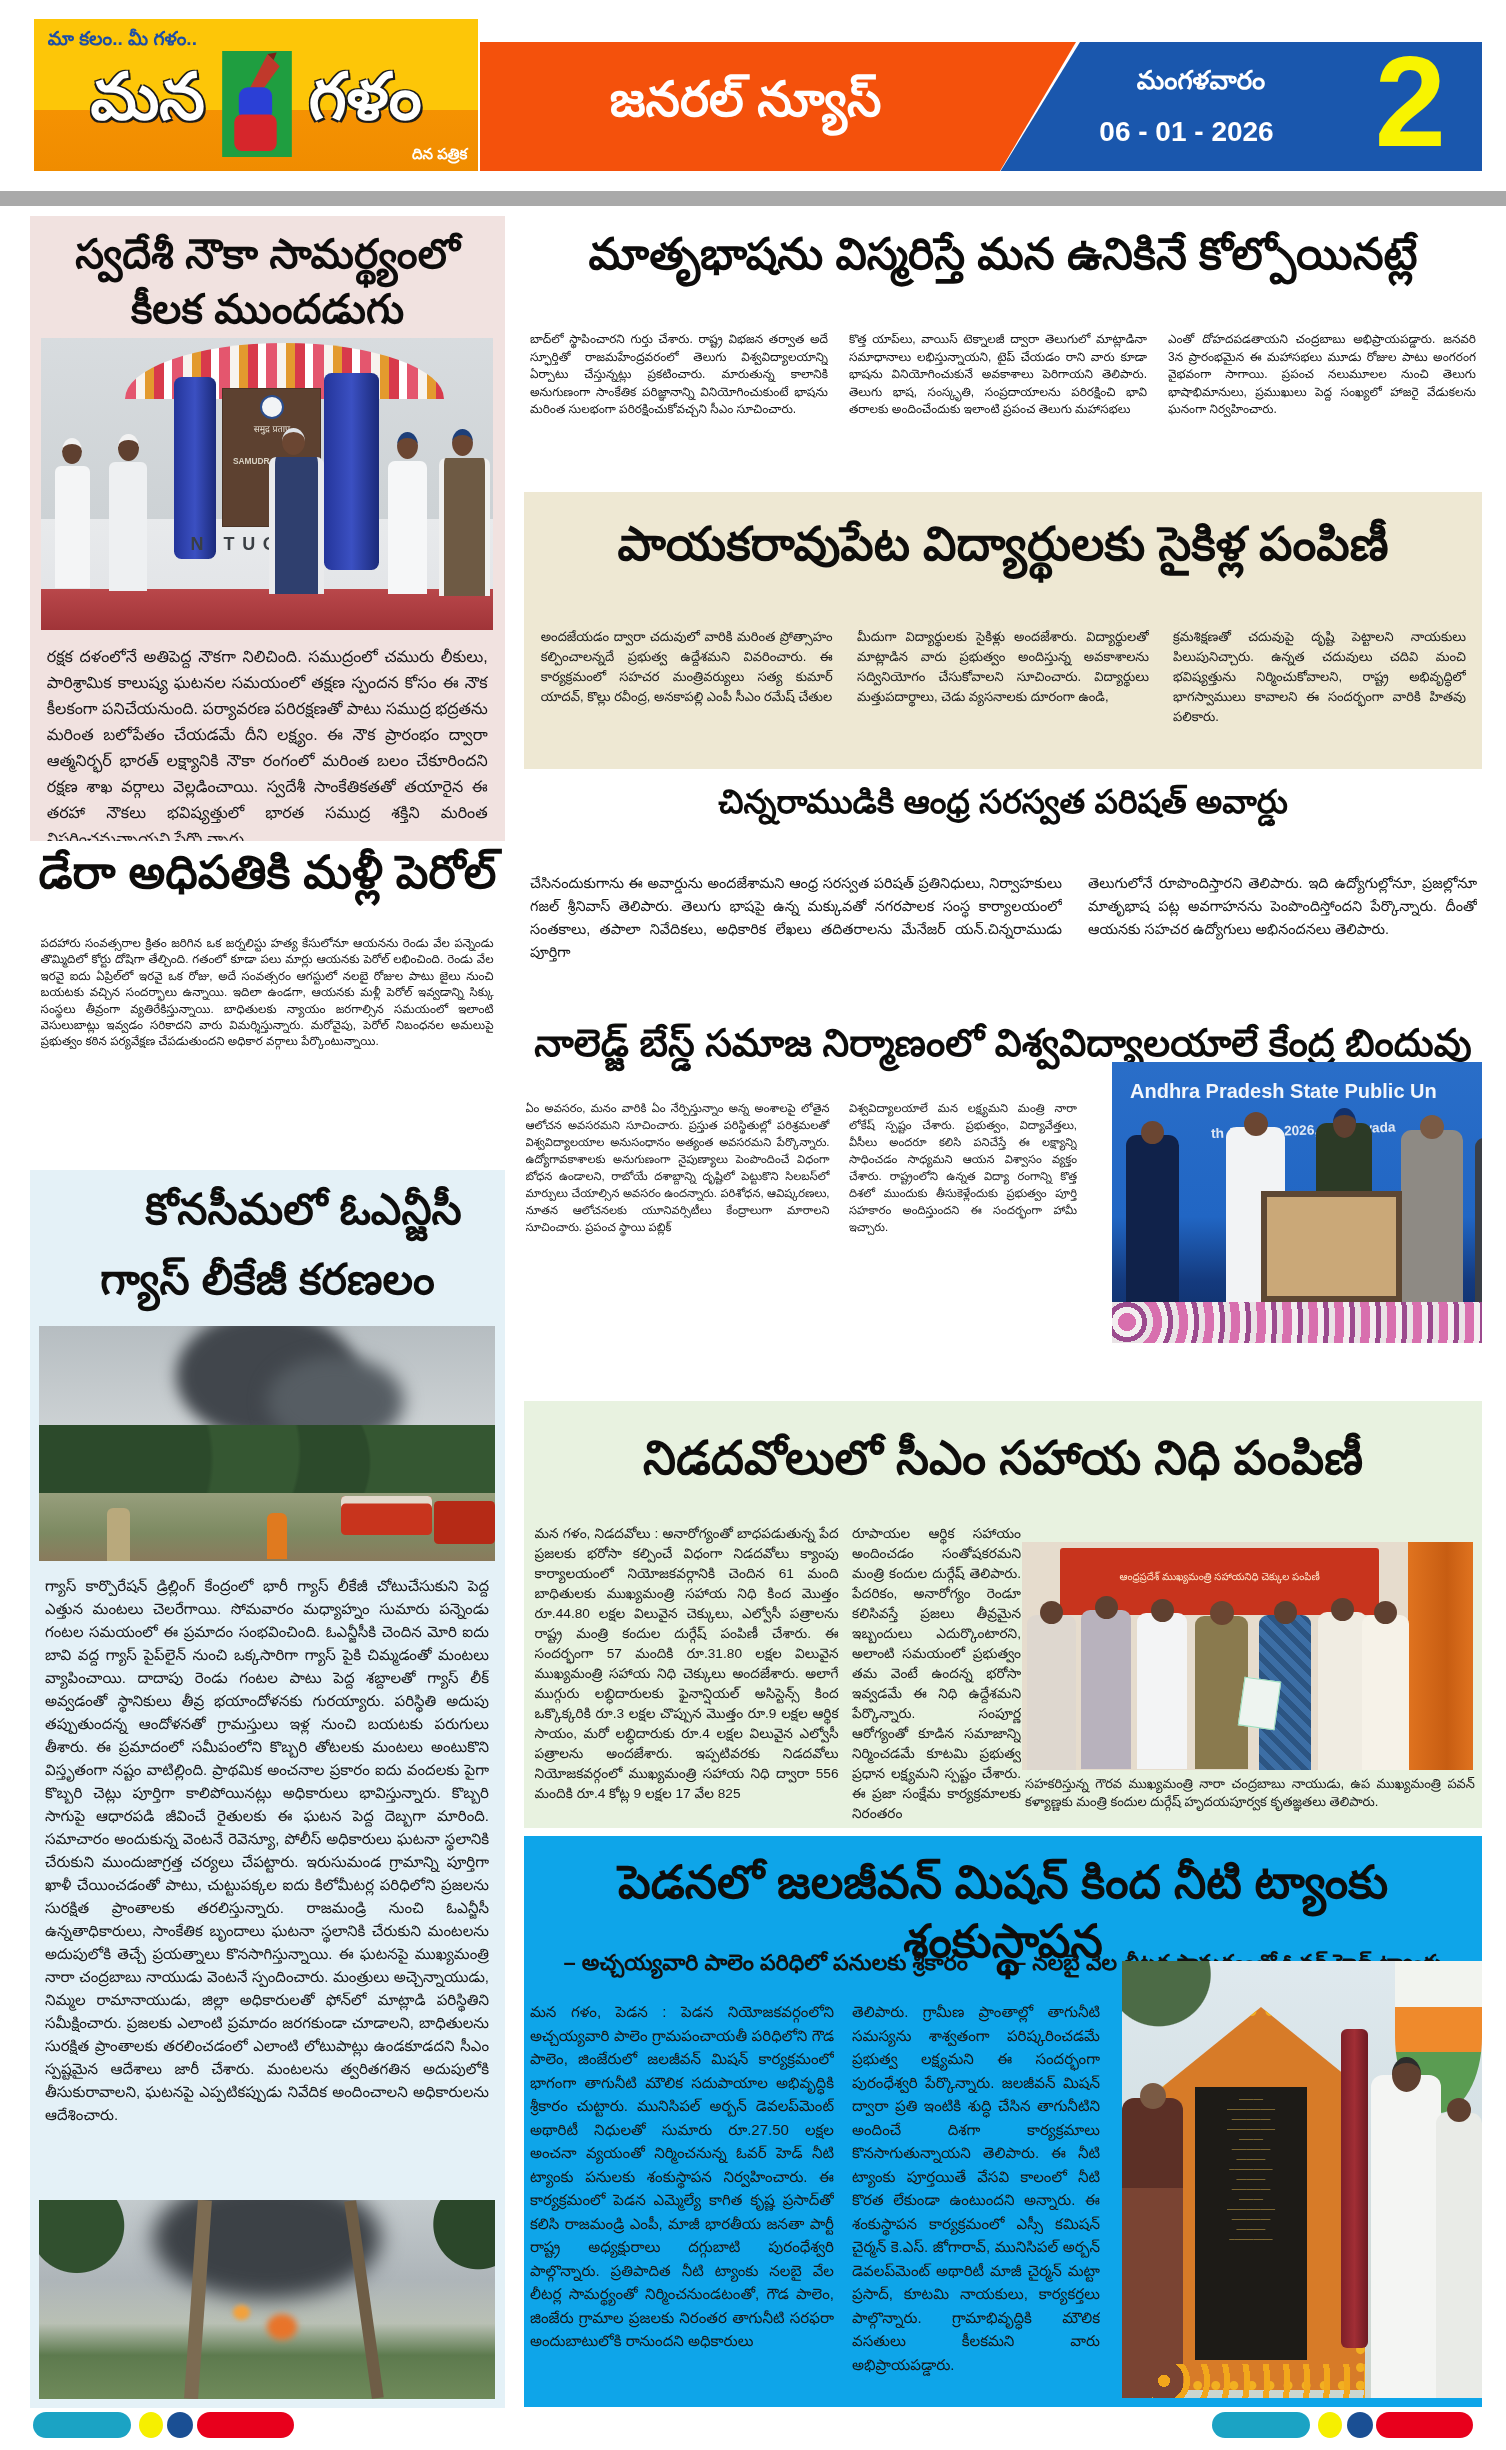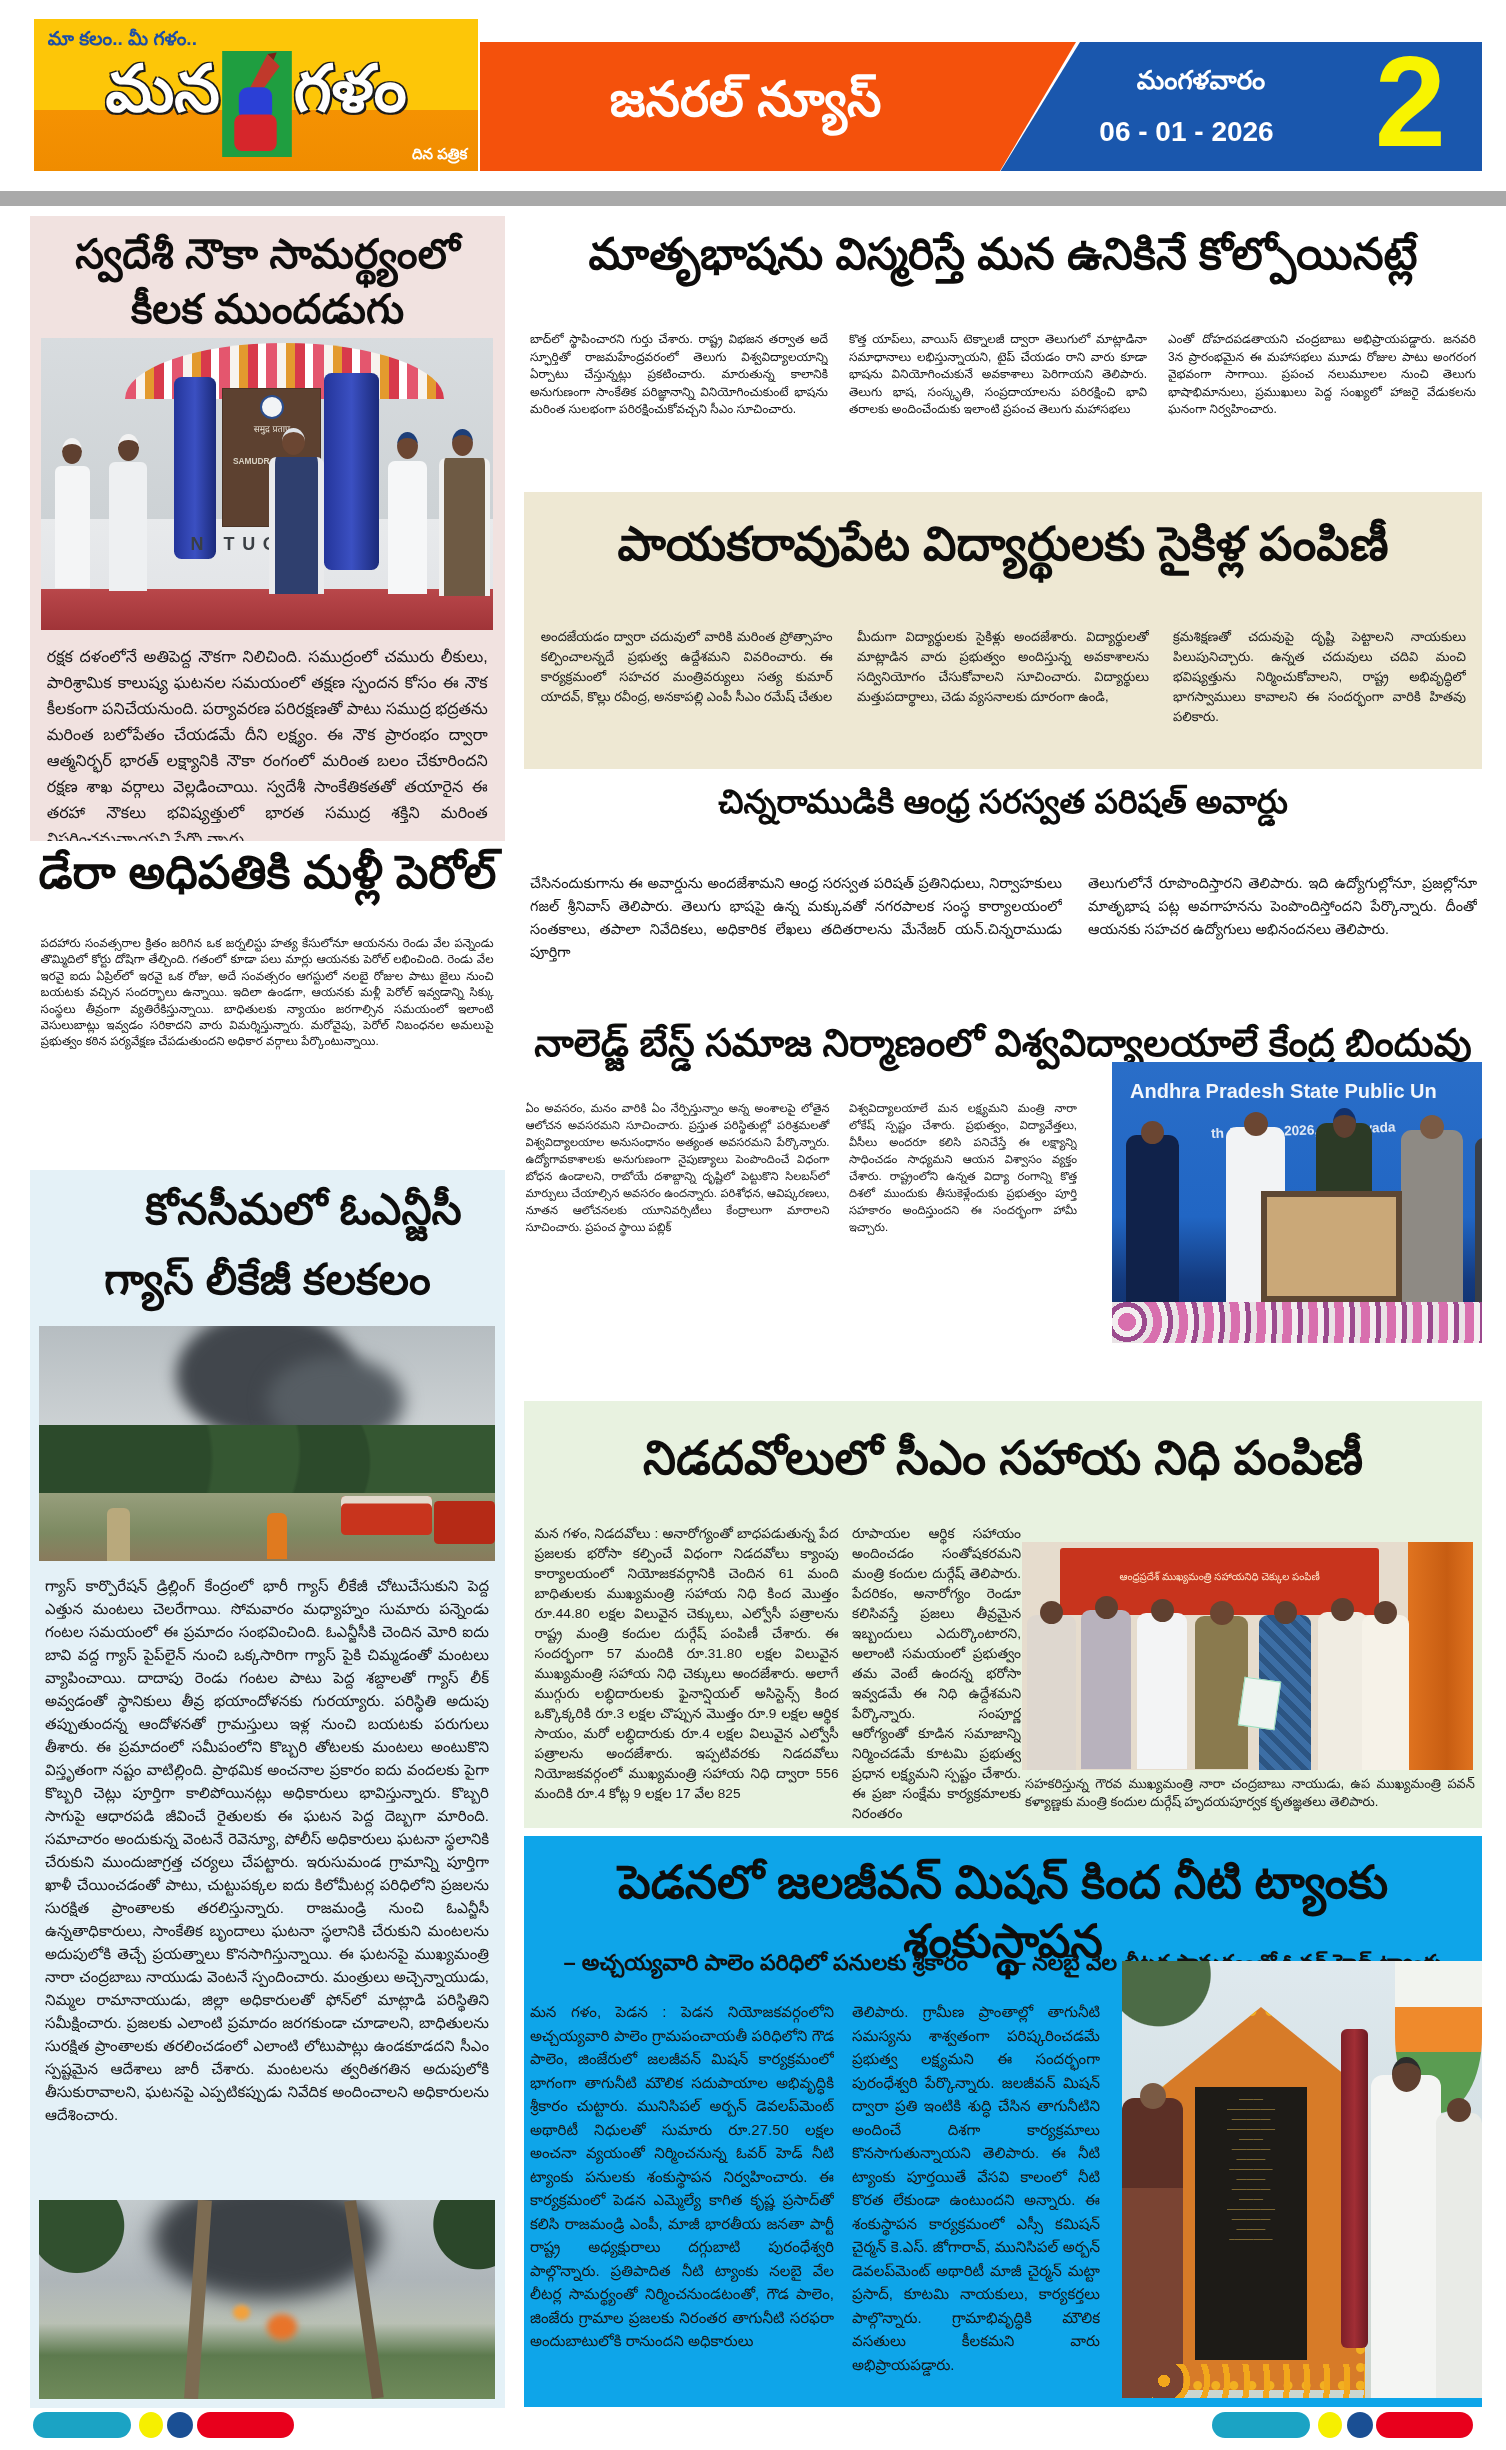--- a/index.html
+++ b/index.html
@@ -18,21 +18,21 @@
   .greybar{position:absolute;left:0;width:1507px;height:15px;background:#a9a9a9;}
   .gold-lines{position:absolute;color:#d9b14c;font-size:6.8px;line-height:10px;overflow:hidden;text-align:center;}
 </style>
 </head>
 <body>
 
 <div class="page">
 
   <div class="abs" style="left:34px;top:19px;width:444px;height:152px;background:linear-gradient(180deg,#fdc608 0%,#fdc608 60%,#f59202 60%,#f08c00 100%);">
     <div class="abs" style="left:13.7px;top:9px;font-size:19px;font-weight:bold;color:#1d4ea6;">మా కలం.. మీ గళం..</div>
-    <div class="abs" style="left:0;top:32px;width:100%;display:flex;align-items:flex-start;justify-content:center;gap:2px;">
+    <div class="abs" style="left:0;top:32px;width:100%;display:flex;align-items:center;justify-content:center;gap:17px;">
       <span style="font-size:65px;font-weight:800;color:#fff;text-shadow:2.3px 2.3px 0 #1c1c1c,-1.5px -1.5px 0 #1c1c1c,1.5px -1.5px 0 #1c1c1c,-1.5px 1.5px 0 #1c1c1c;">మన</span>
       <span style="display:inline-block;width:70px;height:106px;">
         <svg width="70" height="106" viewBox="0 0 46 70">
           <rect width="46" height="70" fill="#1f9e40"></rect>
           <polygon points="30,2 38,10 22,32 17,27" fill="#c0392b"></polygon>
           <polygon points="30,2 34,6 36,1" fill="#7a2015"></polygon>
           <rect x="11" y="24" width="22" height="22" rx="6" fill="#2b3fd6"></rect>
           <rect x="8" y="42" width="28" height="24" rx="5" fill="#d6262b"></rect>
         </svg>
       </span>
@@ -91,21 +91,21 @@
     <p class="bt" style="left:16.7px;top:428px;width:441px;height:214px;font-size:16px;line-height:26px;">రక్షక దళంలోనే అతిపెద్ద నౌకగా నిలిచింది. సముద్రంలో చమురు లీకులు, పారిశ్రామిక కాలుష్య ఘటనల సమయంలో తక్షణ స్పందన కోసం ఈ నౌక కీలకంగా పనిచేయనుంది. పర్యావరణ పరిరక్షణతో పాటు సముద్ర భద్రతను మరింత బలోపేతం చేయడమే దీని లక్ష్యం. ఈ నౌక ప్రారంభం ద్వారా ఆత్మనిర్భర్ భారత్ లక్ష్యానికి నౌకా రంగంలో మరింత బలం చేకూరిందని రక్షణ శాఖ వర్గాలు వెల్లడించాయి. స్వదేశీ సాంకేతికతతో తయారైన ఈ తరహా నౌకలు భవిష్యత్తులో భారత సముద్ర శక్తిని మరింత విస్తరించనున్నాయని పేర్కొన్నారు.</p>
   </section>
 
   <section class="art" style="left:30px;top:841px;width:475px;height:323px;background:#ffffff;">
     <h1 class="hl" style="top:1.5px;font-size:46px;">డేరా అధిపతికి మళ్లీ పెరోల్</h1>
     <p class="bt" style="left:10.6px;top:94px;width:453px;height:219px;font-size:11.8px;line-height:16.4px;">పదహారు సంవత్సరాల క్రితం జరిగిన ఒక జర్నలిస్టు హత్య కేసులోనూ ఆయనను రెండు వేల పన్నెండు తొమ్మిదిలో కోర్టు దోషిగా తేల్చింది. గతంలో కూడా పలు మార్లు ఆయనకు పెరోల్ లభించింది. రెండు వేల ఇరవై ఐదు ఏప్రిల్‌లో ఇరవై ఒక రోజు, అదే సంవత్సరం ఆగస్టులో నలబై రోజుల పాటు జైలు నుంచి బయటకు వచ్చిన సందర్భాలు ఉన్నాయి. ఇదిలా ఉండగా, ఆయనకు మళ్లీ పెరోల్ ఇవ్వడాన్ని సిక్కు సంస్థలు తీవ్రంగా వ్యతిరేకిస్తున్నాయి. బాధితులకు న్యాయం జరగాల్సిన సమయంలో ఇలాంటి వెసులుబాట్లు ఇవ్వడం సరికాదని వారు విమర్శిస్తున్నారు. మరోవైపు, పెరోల్ నిబంధనల అమలుపై ప్రభుత్వం కఠిన పర్యవేక్షణ చేపడుతుందని అధికార వర్గాలు పేర్కొంటున్నాయి.</p>
   </section>
 
   <section class="art" style="left:30px;top:1170px;width:475px;height:1238px;background:#e4f1f7;">
     <h1 class="hl" style="top:12px;font-size:43px;margin-left:36px;">కోనసీమలో ఓఎన్జీసీ</h1>
-    <h1 class="hl" style="top:82px;font-size:43px;">గ్యాస్ లీకేజీ కలకలం</h1>
+    <h1 class="hl" style="top:82px;font-size:43px;">గ్యాస్ లీకేజీ కరణలం</h1>
     <div class="photo" style="left:9px;top:156px;width:456px;height:235px;background:linear-gradient(180deg,#b6bdc1 0%,#cfd4d6 48%,#99a07e 70%,#7d8a62 88%,#8a7a5c 100%);">
       <div class="fig" style="left:137px;top:-15px;width:182px;height:129px;background:#41464c;border-radius:50%;filter:blur(7.6px);"></div>
       <div class="fig" style="left:228px;top:30px;width:137px;height:91px;background:#565d63;border-radius:50%;filter:blur(9px);"></div>
       <div class="fig" style="left:-15px;top:99px;width:501px;height:68px;background:radial-gradient(circle at 10% 50%,#2c4a2b 0 30%,transparent 31%),radial-gradient(circle at 30% 40%,#355732 0 35%,transparent 36%),radial-gradient(circle at 52% 55%,#2c4a2b 0 32%,transparent 33%),radial-gradient(circle at 72% 45%,#355732 0 36%,transparent 37%),radial-gradient(circle at 92% 50%,#2c4a2b 0 30%,transparent 31%);"></div>
       <div class="fig" style="left:302px;top:170px;width:91px;height:39px;background:#c8341d;border-radius:4.6px;box-shadow:inset 0 7.6px 0 #e2d9cc;"></div>
       <div class="fig" style="left:395px;top:175px;width:61px;height:43px;background:#b52a16;border-radius:4.6px;"></div>
       <div class="fig" style="left:228px;top:187px;width:20px;height:46px;background:#e07a1f;border-radius:6px 6px 0 0;"></div>
       <div class="fig" style="left:68px;top:182px;width:23px;height:53px;background:#b9a97c;border-radius:6px 6px 0 0;"></div>
     </div>
     <p class="bt" style="left:15px;top:404px;width:444px;height:621px;font-size:15px;line-height:23px;">గ్యాస్ కార్పొరేషన్ డ్రిల్లింగ్ కేంద్రంలో భారీ గ్యాస్ లీకేజీ చోటుచేసుకుని పెద్ద ఎత్తున మంటలు చెలరేగాయి. సోమవారం మధ్యాహ్నం సుమారు పన్నెండు గంటల సమయంలో ఈ ప్రమాదం సంభవించింది. ఓఎన్జీసీకి చెందిన మోరి ఐదు బావి వద్ద గ్యాస్ పైప్‌లైన్ నుంచి ఒక్కసారిగా గ్యాస్ పైకి చిమ్మడంతో మంటలు వ్యాపించాయి. దాదాపు రెండు గంటల పాటు పెద్ద శబ్దాలతో గ్యాస్ లీక్ అవ్వడంతో స్థానికులు తీవ్ర భయాందోళనకు గురయ్యారు. పరిస్థితి అదుపు తప్పుతుందన్న ఆందోళనతో గ్రామస్తులు ఇళ్ల నుంచి బయటకు పరుగులు తీశారు. ఈ ప్రమాదంలో సమీపంలోని కొబ్బరి తోటలకు మంటలు అంటుకొని విస్తృతంగా నష్టం వాటిల్లింది. ప్రాథమిక అంచనాల ప్రకారం ఐదు వందలకు పైగా కొబ్బరి చెట్లు పూర్తిగా కాలిపోయినట్లు అధికారులు భావిస్తున్నారు. కొబ్బరి సాగుపై ఆధారపడి జీవించే రైతులకు ఈ ఘటన పెద్ద దెబ్బగా మారింది. సమాచారం అందుకున్న వెంటనే రెవెన్యూ, పోలీస్ అధికారులు ఘటనా స్థలానికి చేరుకుని ముందుజాగ్రత్త చర్యలు చేపట్టారు. ఇరుసుమండ గ్రామాన్ని పూర్తిగా ఖాళీ చేయించడంతో పాటు, చుట్టుపక్కల ఐదు కిలోమీటర్ల పరిధిలోని ప్రజలను సురక్షిత ప్రాంతాలకు తరలిస్తున్నారు. రాజమండ్రి నుంచి ఓఎన్జీసీ ఉన్నతాధికారులు, సాంకేతిక బృందాలు ఘటనా స్థలానికి చేరుకుని మంటలను అదుపులోకి తెచ్చే ప్రయత్నాలు కొనసాగిస్తున్నాయి. ఈ ఘటనపై ముఖ్యమంత్రి నారా చంద్రబాబు నాయుడు వెంటనే స్పందించారు. మంత్రులు అచ్చెన్నాయుడు, నిమ్మల రామానాయుడు, జిల్లా అధికారులతో ఫోన్‌లో మాట్లాడి పరిస్థితిని సమీక్షించారు. ప్రజలకు ఎలాంటి ప్రమాదం జరగకుండా చూడాలని, బాధితులను సురక్షిత ప్రాంతాలకు తరలించడంలో ఎలాంటి లోటుపాట్లు ఉండకూడదని సీఎం స్పష్టమైన ఆదేశాలు జారీ చేశారు. మంటలను త్వరితగతిన అదుపులోకి తీసుకురావాలని, ఘటనపై ఎప్పటికప్పుడు నివేదిక అందించాలని అధికారులను ఆదేశించారు.</p>

